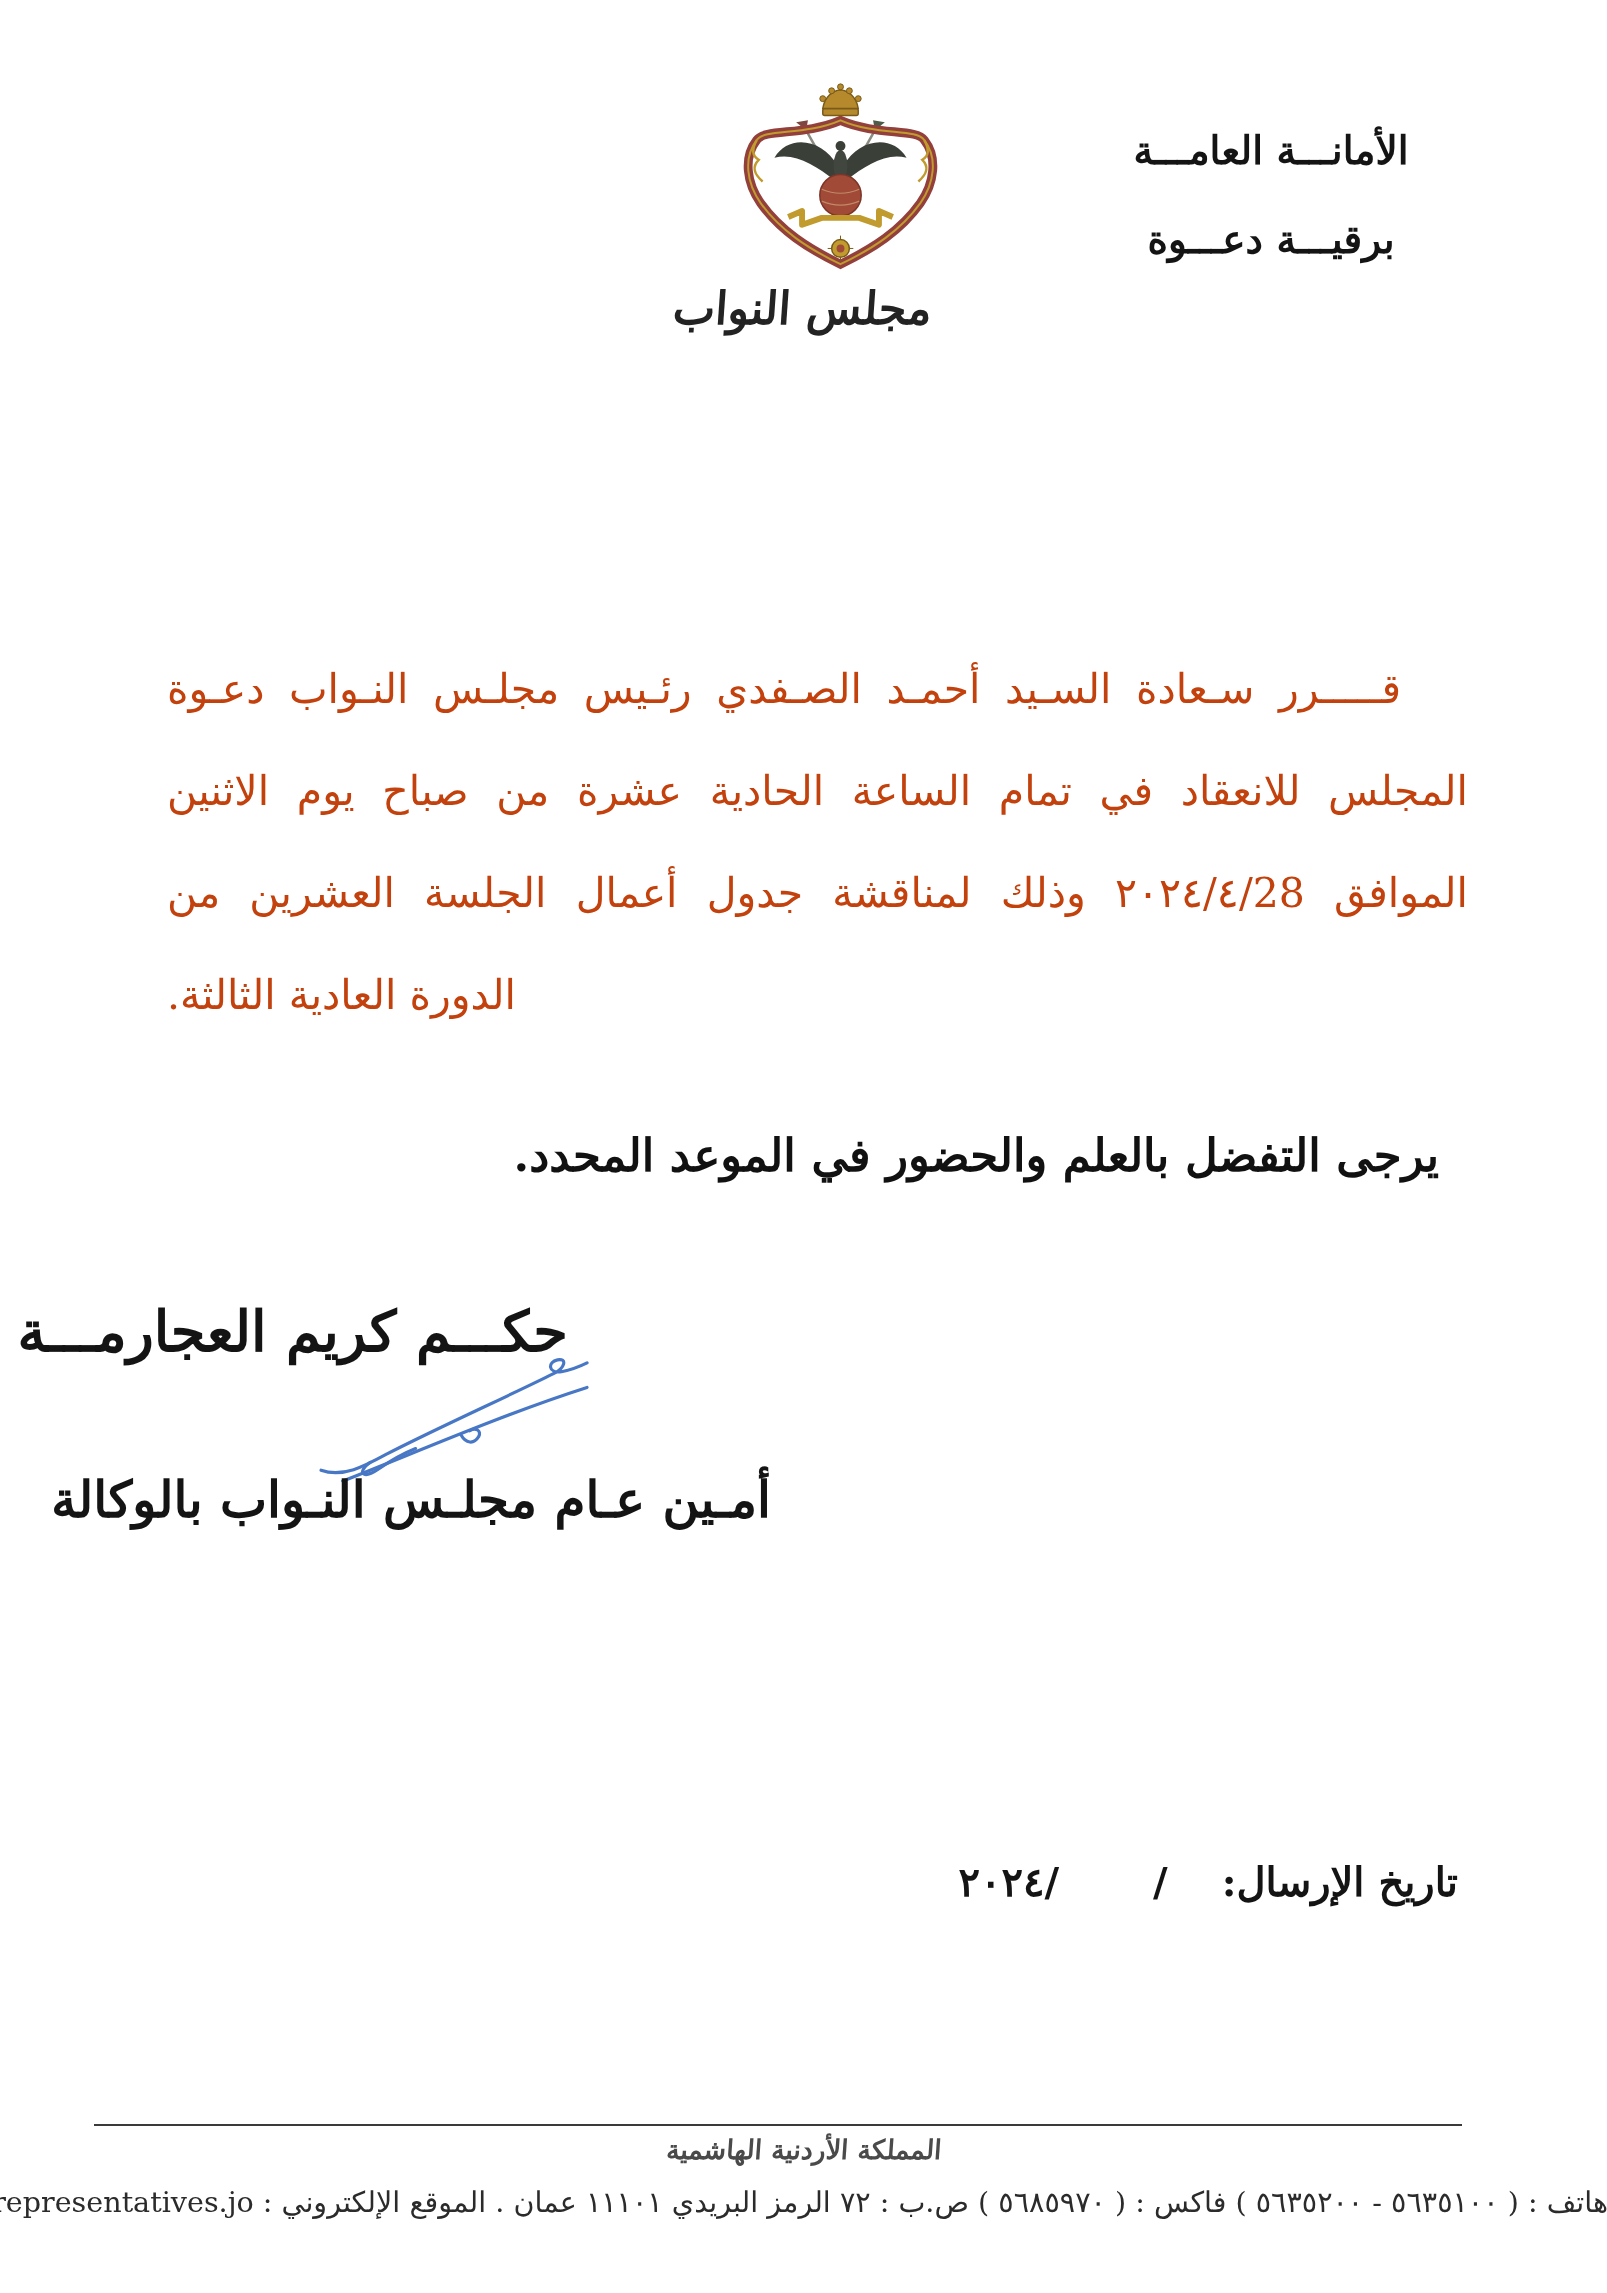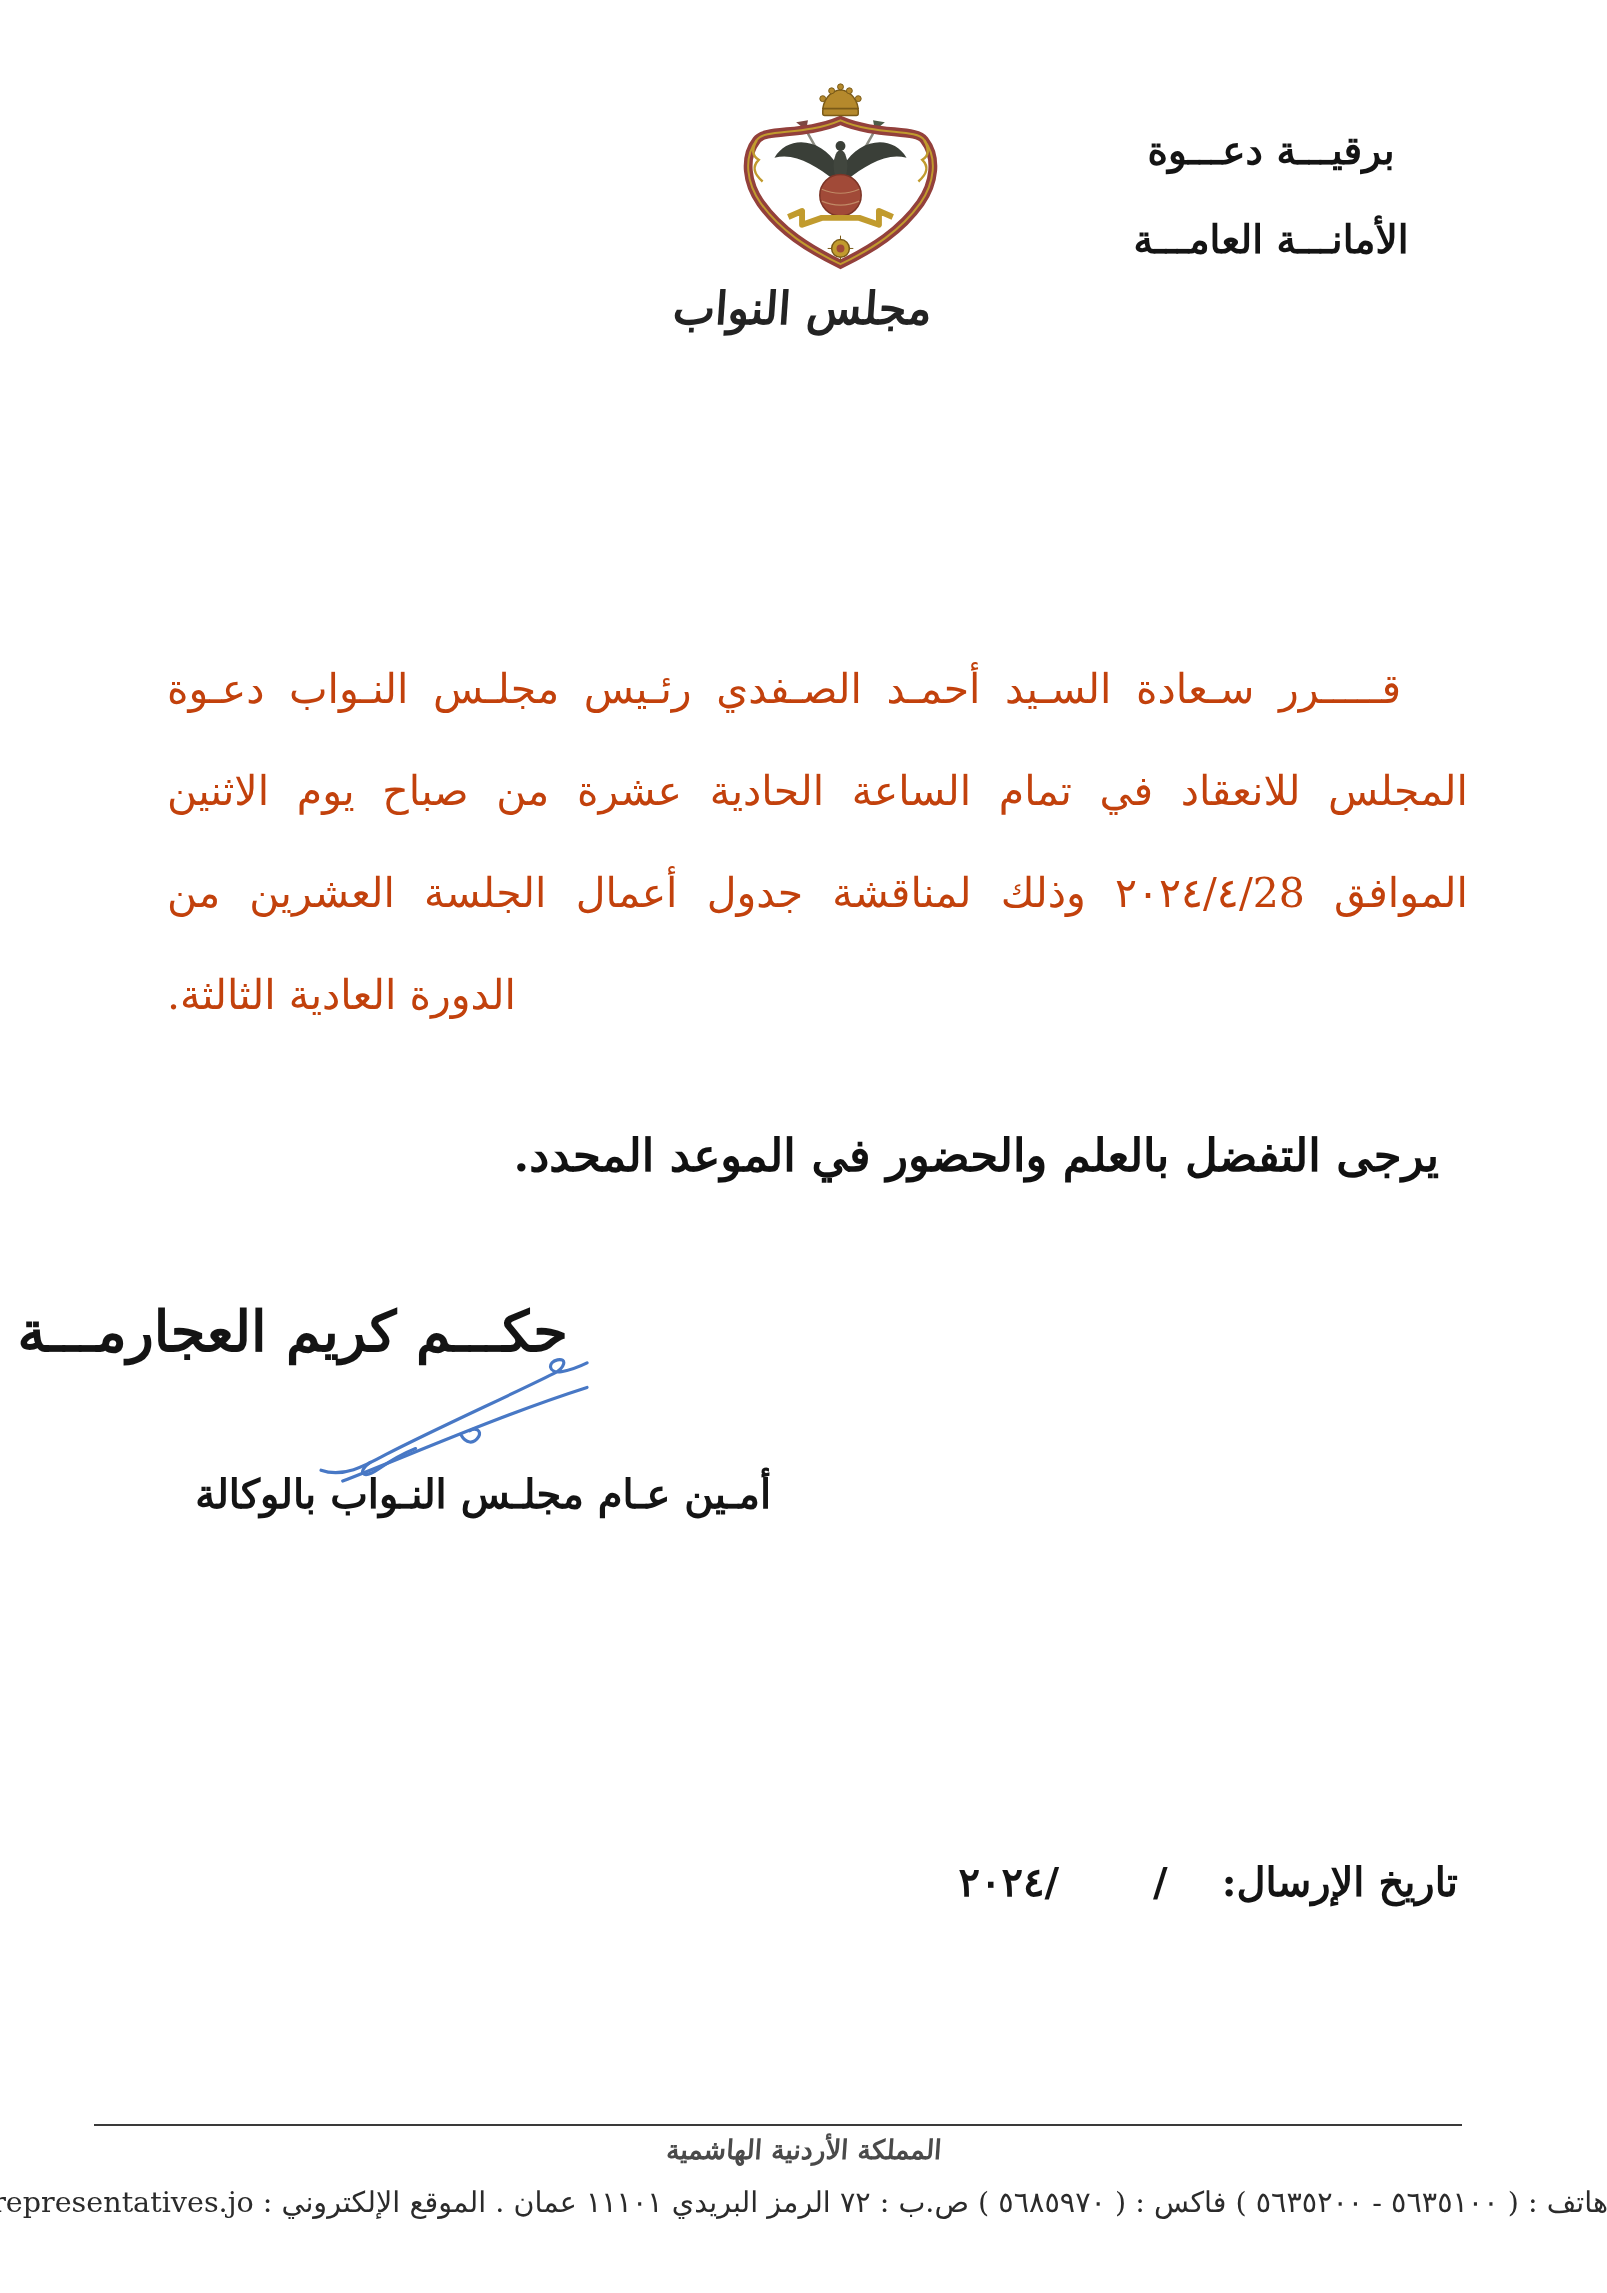--- a/index.html
+++ b/index.html
@@ -49,21 +49,21 @@
   
   .sig-name {
     position:absolute; left:229px; top:1298px; width:339px;
     direction:rtl; text-align:center;
     font-size:56px; font-weight:bold; color:#141414; white-space:nowrap;
   }
   .sig-ink { position:absolute; left:313px; top:1350px; width:286px; height:133px; }
   .sig-title {
     position:absolute; left:156px; top:1470px; width:615px;
     direction:rtl; text-align:right;
-    font-size:40px; font-weight:bold; color:#141414; white-space:nowrap;
+    font-size:50px; font-weight:bold; color:#141414; white-space:nowrap;
   }
 
   
   .date-line {
     position:absolute; top:1858px; right:150px;
     direction:rtl; display:flex; align-items:baseline;
     font-size:40px; font-weight:bold; color:#141414;
   }
   .date-line .lbl { margin-left:54px; }
   .date-line .slash { margin-left:94px; }
@@ -85,22 +85,22 @@
     text-align:center; direction:rtl;
     font-size:28.6px; color:#2b2b2b; white-space:nowrap;
   }
 </style>
 </head>
 <body>
 
 <div class="page">
 
   <div class="header-right">
+    <div>الأمانـــة العامـــة</div>
     <div>برقيـــة دعـــوة</div>
-    <div>الأمانـــة العامـــة</div>
   </div>
 
   <svg class="crest" viewBox="0 0 222 208">
 
     <line x1="76" y1="56" x2="102" y2="102" stroke="#8a8a80" stroke-width="2.5"></line>
     <line x1="146" y1="56" x2="120" y2="102" stroke="#8a8a80" stroke-width="2.5"></line>
     <path d="M76,56 l-10,-8 12,-2 z" fill="#7d4741"></path>
     <path d="M146,56 l10,-8 -12,-2 z" fill="#4c5c48"></path>
 
     <path d="M111,46 C74,62 34,54 26,66 C12,84 16,110 30,130 C50,158 78,176 111,192 C144,176 172,158 192,130 C206,110 210,84 196,66 C188,54 148,62 111,46 Z" fill="none" stroke="#93403c" stroke-width="9"></path>

